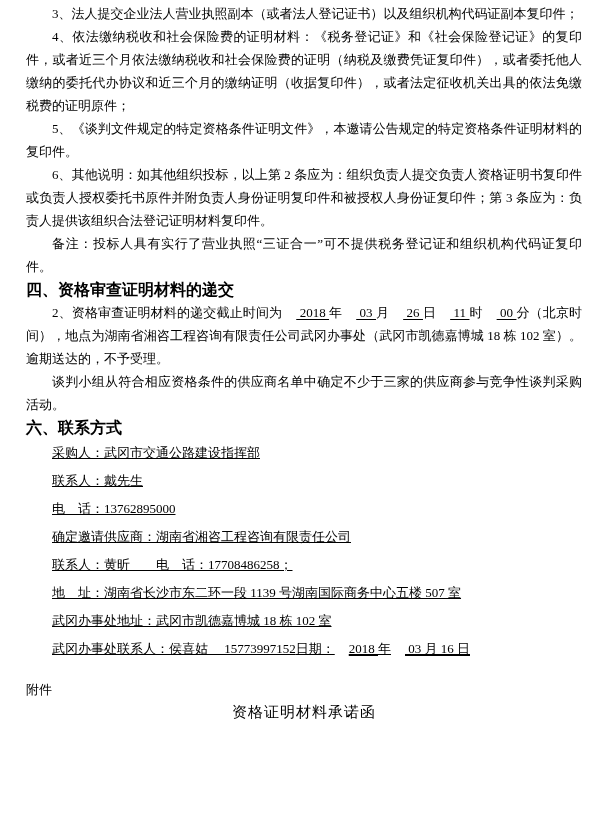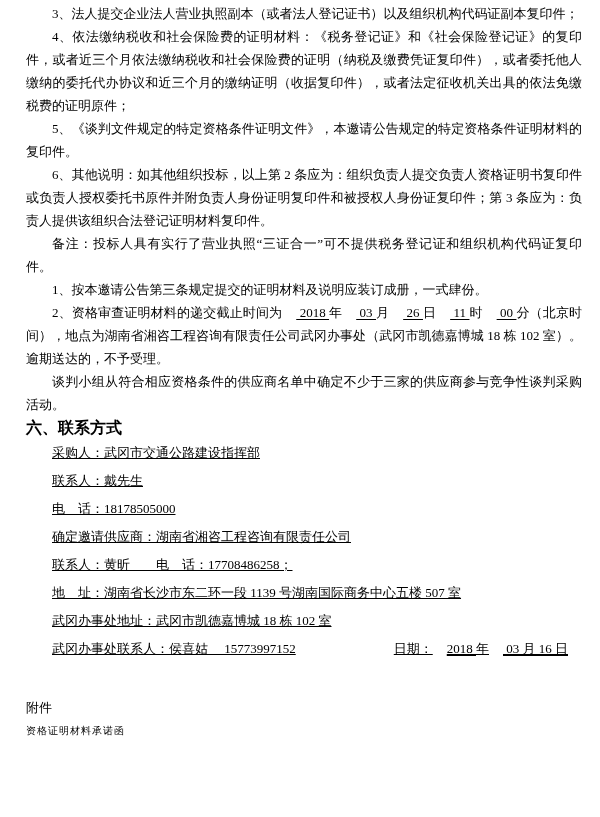--- a/index.html
+++ b/index.html
@@ -32,53 +32,54 @@
     font-size: 16px;
     letter-spacing: 0px;
   }
   .contact, .contact-row {
     line-height: 28px;
     padding-left: 2em;
     text-decoration: underline;
   }
   .contact-row {
     display: flex;
-    justify-content: space-between;
+    justify-content: flex-start;
     padding-right: 14px;
   }
   .attachment-label {
-    margin-top: 33px;
+    margin-top: 15px;
   }
   .attachment-title {
-    font-size: 10px;
+    text-align: center;
+    font-size: 15px;
     letter-spacing: 1px;
   }
   .u {
     text-decoration: underline;
     text-underline-offset: 2px;
     margin-left: 14px;
   }
 </style>
 </head>
 <body>
 
 <div class="page">
   <div class="content">
       <div class="blk para">3、法人提交企业法人营业执照副本（或者法人登记证书）以及组织机构代码证副本复印件；</div>
       <div class="blk para">4、依法缴纳税收和社会保险费的证明材料：《税务登记证》和《社会保险登记证》的复印件，或者近三个月依法缴纳税收和社会保险费的证明（纳税及缴费凭证复印件），或者委托他人缴纳的委托代办协议和近三个月的缴纳证明（收据复印件），或者法定征收机关出具的依法免缴税费的证明原件；</div>
       <div class="blk para">5、《谈判文件规定的特定资格条件证明文件》，本邀请公告规定的特定资格条件证明材料的复印件。</div>
       <div class="blk para">6、其他说明：如其他组织投标，以上第 2 条应为：组织负责人提交负责人资格证明书复印件或负责人授权委托书原件并附负责人身份证明复印件和被授权人身份证复印件；第 3 条应为：负责人提供该组织合法登记证明材料复印件。</div>
       <div class="blk para">备注：投标人具有实行了营业执照“三证合一”可不提供税务登记证和组织机构代码证复印件。</div>
-      <div class="blk para">1、按本邀请公告第三条规定提交的证明材料及说明应装订成册，一式肆份。</div>
+      <div class="blk heading">四、资格审查证明材料的递交</div>
       <div class="blk rich"><span>2、资格审查证明材料的递交截止时间为</span><span class="u"> 2018 </span><span>年</span><span class="u"> 03 </span><span>月</span><span class="u"> 26 </span><span>日</span><span class="u"> 11 </span><span>时</span><span class="u"> 00 </span><span>分（北京时间），地点为湖南省湘咨工程咨询有限责任公司武冈办事处（武冈市凯德嘉博城 18 栋 102 室）。逾期送达的，不予受理。</span></div>
       <div class="blk para">谈判小组从符合相应资格条件的供应商名单中确定不少于三家的供应商参与竞争性谈判采购活动。</div>
       <div class="blk heading">六、联系方式</div>
       <div class="blk contact">采购人：武冈市交通公路建设指挥部</div>
       <div class="blk contact">联系人：戴先生</div>
-      <div class="blk contact">电　话：18178505000</div>
+      <div class="blk contact">电　话：13762895000</div>
       <div class="blk contact">确定邀请供应商：湖南省湘咨工程咨询有限责任公司</div>
       <div class="blk contact">联系人：黄昕　　电　话：17708486258；</div>
       <div class="blk contact">地　址：湖南省长沙市东二环一段 1139 号湖南国际商务中心五楼 507 室</div>
       <div class="blk contact">武冈办事处地址：武冈市凯德嘉博城 18 栋 102 室</div>
       <div class="blk contact-row">
         <span>武冈办事处联系人：侯喜姑　 15773997152</span>
         <span><span>日期：</span><span class="u">2018 </span><span>年</span><span class="u"> 03 月 16 日</span></span>
       </div>
       <div class="blk attachment-label">附件</div>
       <div class="blk attachment-title">资格证明材料承诺函</div>

